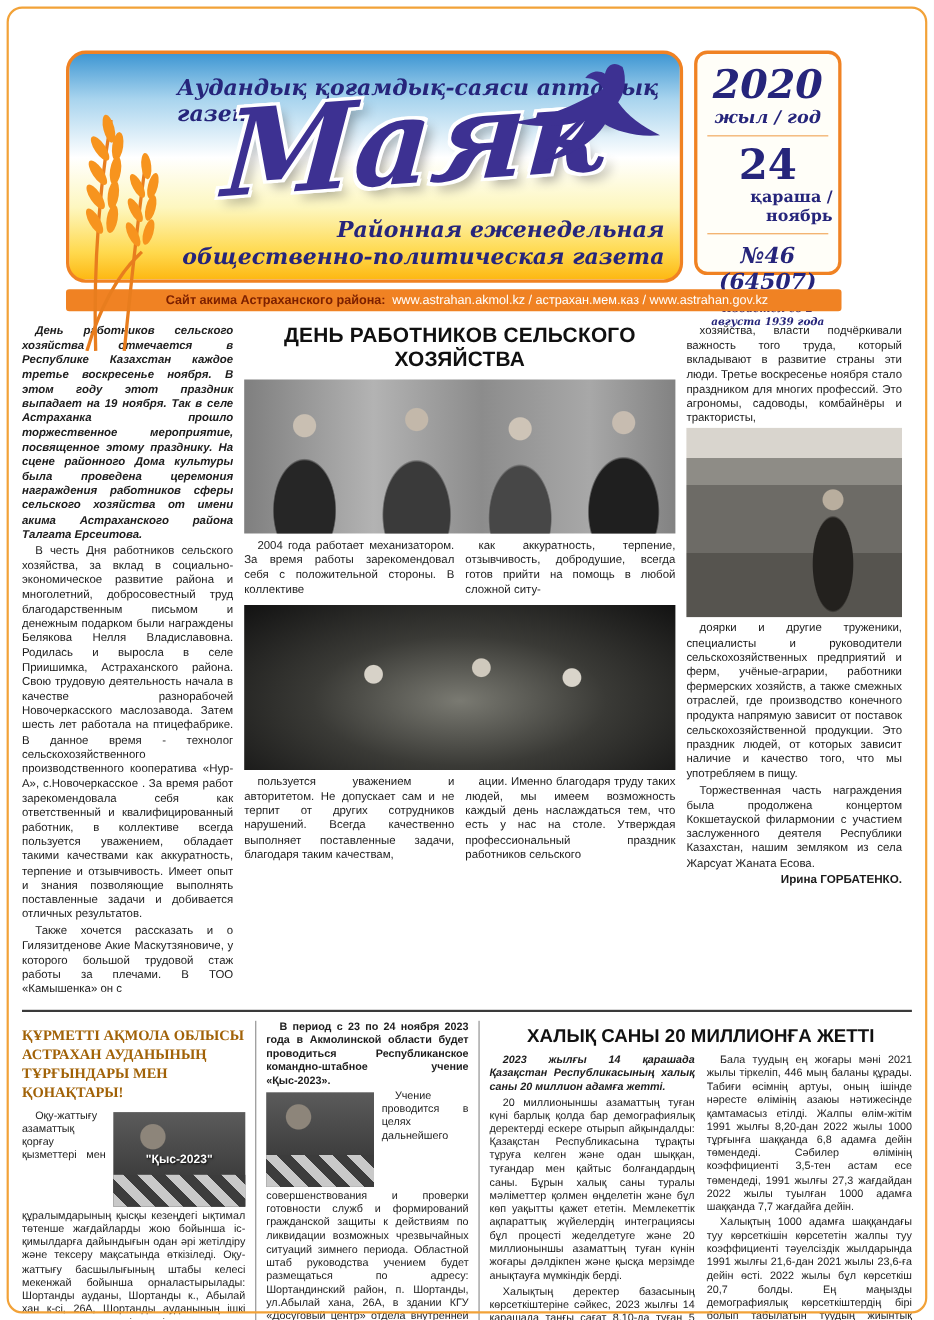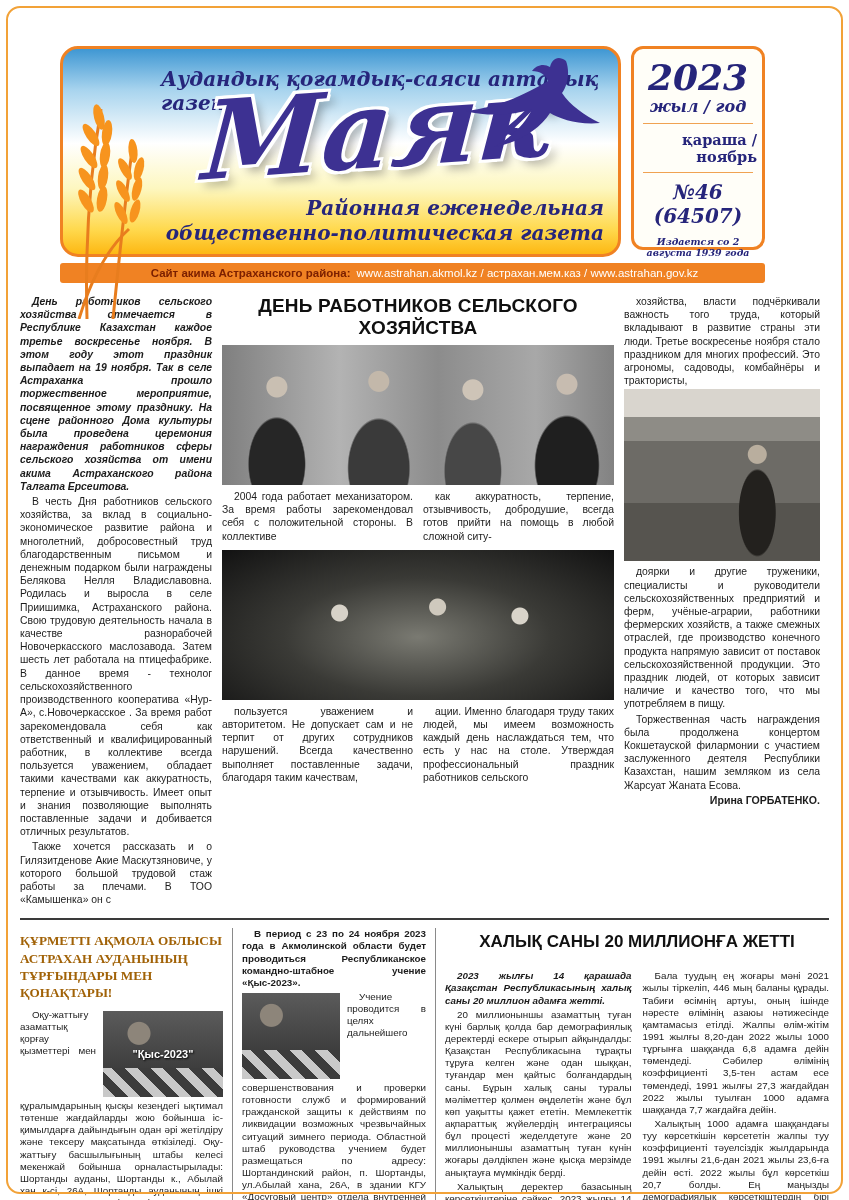--- a/index.html
+++ b/index.html
@@ -68,21 +68,21 @@
   .rule{border-top:2px solid #3a3a3a;margin:10px 20px 0;}
   .bottom{display:grid;grid-template-columns:212px 204px 1fr;margin:8px 20px 0;}
   .zone{padding:0 9px;}
   .zoneA{padding-left:0;}
   .zoneB{border-left:1px solid #8a8a8a;border-right:1px solid #8a8a8a;}
   .zoneC{padding-right:0;}
   .notice-h{font-size:13.2px;font-weight:bold;text-align:left;line-height:1.3;margin:4px 0 8px;color:#a16207;font-family:Liberation Serif, serif;}
   .bottom .p{font-size:9.8px;line-height:1.24;}
   .lead-b{font-weight:bold;}
   .popC{display:grid;grid-template-columns:1fr 1fr;gap:11px;margin-top:2px;}
-  .pop-h{font-size:17px;font-weight:bold;text-align:center;margin:4px 0 18px;color:#111;}
+  .pop-h{font-size:17px;font-weight:bold;text-align:center;margin:4px 0 6px;color:#111;}
   .lead-i{font-weight:bold;font-style:italic;}
 
   .notice-photo{height:86px;background:
       repeating-linear-gradient(45deg,#c9c9c9 0 9px,#3c3c3c 9px 18px) 0 100%/100% 34% no-repeat,
       radial-gradient(circle 12px at 30% 26%,#8d857a 0 11px,transparent 12px),
       linear-gradient(180deg,#5b5b5b,#2f2f2f);
       display:flex;align-items:center;justify-content:center;}
   .np-right{float:right;width:120px;margin:2px 0 3px 7px;}
   .np-left{float:left;width:98px;margin:2px 7px 3px 0;}
   .photo-label{color:#fff;font-weight:bold;font-size:11px;text-shadow:1px 1px 2px #000;}
@@ -127,23 +127,24 @@
           C80 40 52 54 18 58 C40 64 66 62 84 56 C78 70 64 84 46 94 C70 90 92 76 102 60
           C112 66 130 72 152 70 C136 62 122 52 114 40 C120 32 122 18 118 8 Z"></path>
       </svg>
       <div class="subtitle">
         <div>Районная еженедельная</div>
         <div>общественно-политическая газета</div>
       </div>
     </div>
 
     <div class="datebox">
-      <div class="db-year">2023</div>
+      <div class="db-year">2020</div>
       <div class="db-ylabel">жыл / год</div>
       <hr class="db-hr">
+      <div class="db-day">24</div>
       <div class="db-month">қараша / ноябрь</div>
       <hr class="db-hr">
       <div class="db-issue">№46 (64507)</div>
       <div class="db-since">Издается со 2 августа 1939 года</div>
     </div>
   </div>
 
   <div class="sitebar">
     <span class="site-label">Сайт акима Астраханского района:</span>
     <span class="site-urls">www.astrahan.akmol.kz / астрахан.мем.каз / www.astrahan.gov.kz</span>

